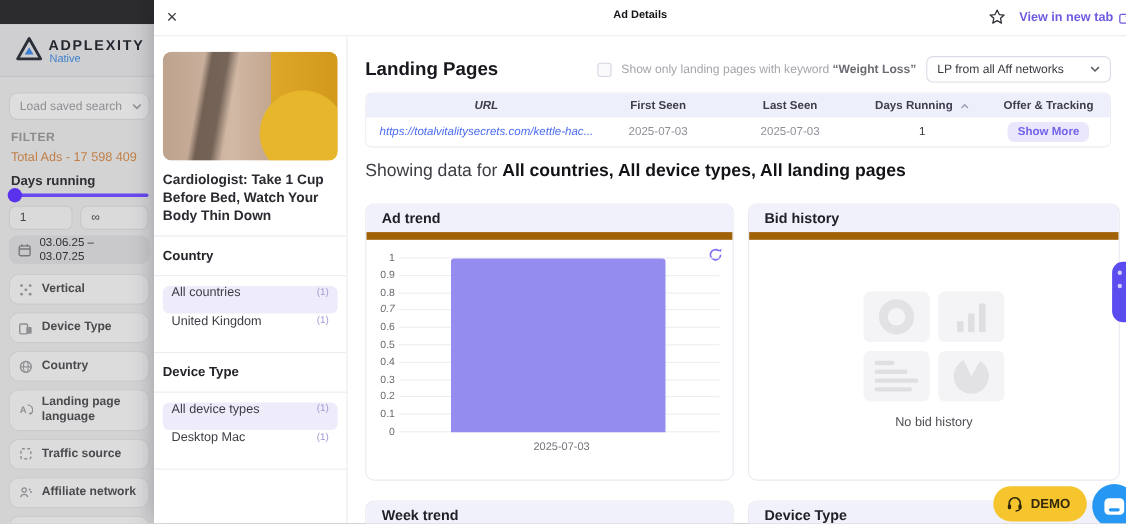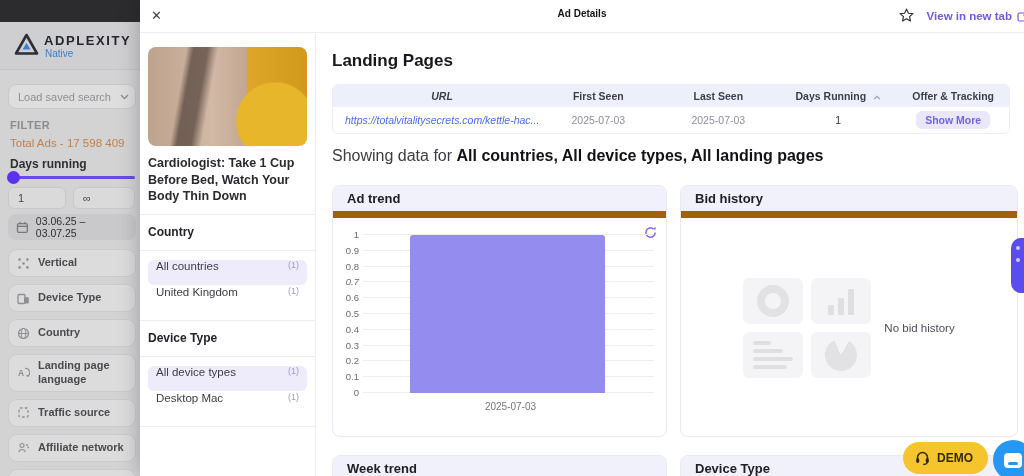--- a/index.html
+++ b/index.html
@@ -91,21 +91,21 @@
 
   .chart-body { display:flex; padding:17px 12px 0 8px; }
   .y-axis { position:relative; width:22px; height:158px; }
   .ytick { position:absolute; right:4px; font-size:9.5px; color:#69696f; }
   .plot { position:relative; flex:1; height:158px; }
   .gridline { position:absolute; left:0; right:0; height:1px; background:#ededf2; }
   .bar { position:absolute; left:16%; width:67%; bottom:0; border-radius:3px 3px 0 0; }
   .x-label { text-align:center; font-size:10px; color:#74747c; margin:8px 0 0 22px; }
   .spinner { position:absolute; top:-10px; right:-3px; cursor:pointer; }
 
-  .bid-body { height:219px; display:flex; flex-direction:row; align-items:center; justify-content:center; gap:13px; }
+  .bid-body { height:219px; display:flex; flex-direction:column; align-items:center; justify-content:center; gap:13px; }
   .ph-grid { display:grid; grid-template-columns:60px 60px; grid-auto-rows:46px; gap:8px; }
   .tile { background:#f4f4f6; border-radius:6px; display:flex; align-items:center; justify-content:center; gap:4px; }
   .donut { width:32px; height:32px; border-radius:50%; border:8px solid #e2e2e5; }
   .ph-bars { display:flex; align-items:flex-end; gap:4px; height:28px; }
   .ph-bars i { display:block; width:6px; background:#dfdfe2; border-radius:1px; }
   .ph-lines { display:flex; flex-direction:column; gap:4px; align-items:flex-start; width:40px; }
   .ph-lines i { display:block; height:4px; border-radius:2px; background:#dfdfe2; }
   .pie { width:32px; height:32px; border-radius:50%; background:conic-gradient(#f4f4f6 0 55deg,#e2e2e5 55deg 360deg); transform:rotate(-25deg); }
   .no-bid { font-size:11.5px; color:#4e4e55; }
 
@@ -263,20 +263,32 @@
         <span>Desktop Mac</span>
         <span class="facet-count">(1)</span>
       </div>
       <div class="lp-divider"></div>
     </div>
 
     <div class="content">
 
       <div class="lp-row">
         <div class="lp-title">Landing Pages</div>
+        <div class="lp-controls">
+          <div class="checkbox"></div>
+          <div class="kw-label">
+            <span>Show only landing pages with keyword</span><span class="kw">“Weight Loss”</span>
+          </div>
+          <div class="dropdown">
+            <span>LP from all Aff networks</span>
+            <svg width="9" height="6" viewBox="0 0 9 6">
+              <path d="M1 1l3.5 3.5L8 1" stroke="#5a5a64" stroke-width="1.4" fill="none"></path>
+              </svg>
+          </div>
+        </div>
       </div>
 
       <div class="lp-table">
         <div class="thead">
           <div class="c-url">URL</div>
           <div class="c1">First Seen</div>
           <div class="c2">Last Seen</div>
           <div class="c3">
             <span>Days Running</span>
             <svg width="8" height="5" viewBox="0 0 9 6" style="margin-left:4px">

